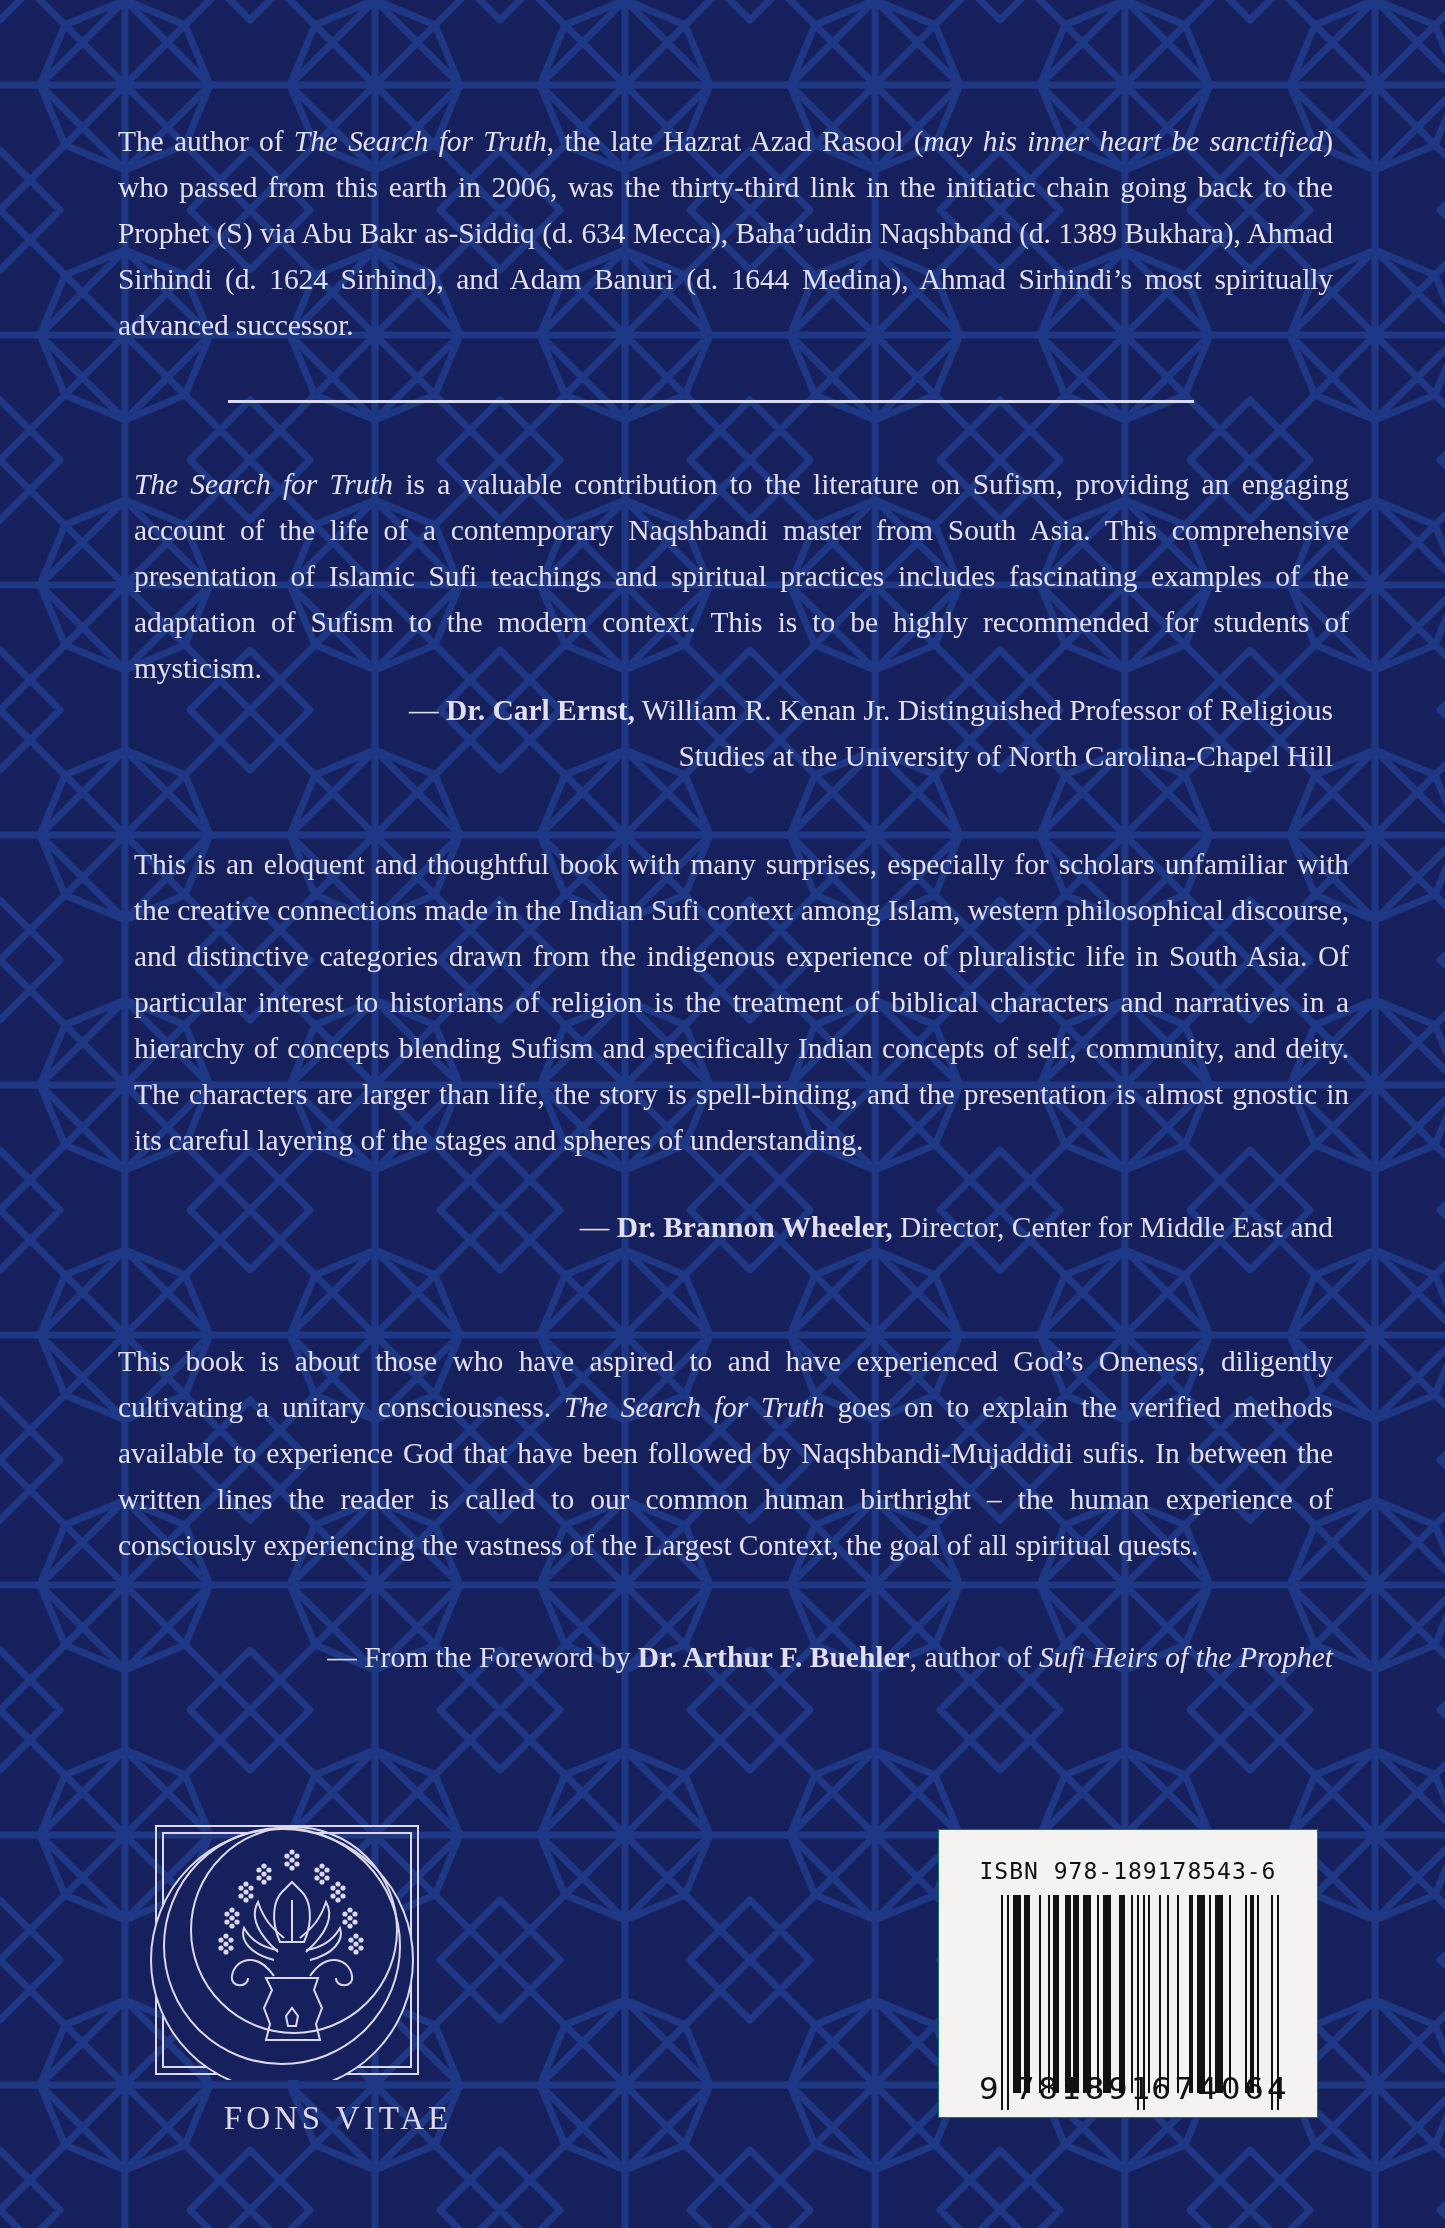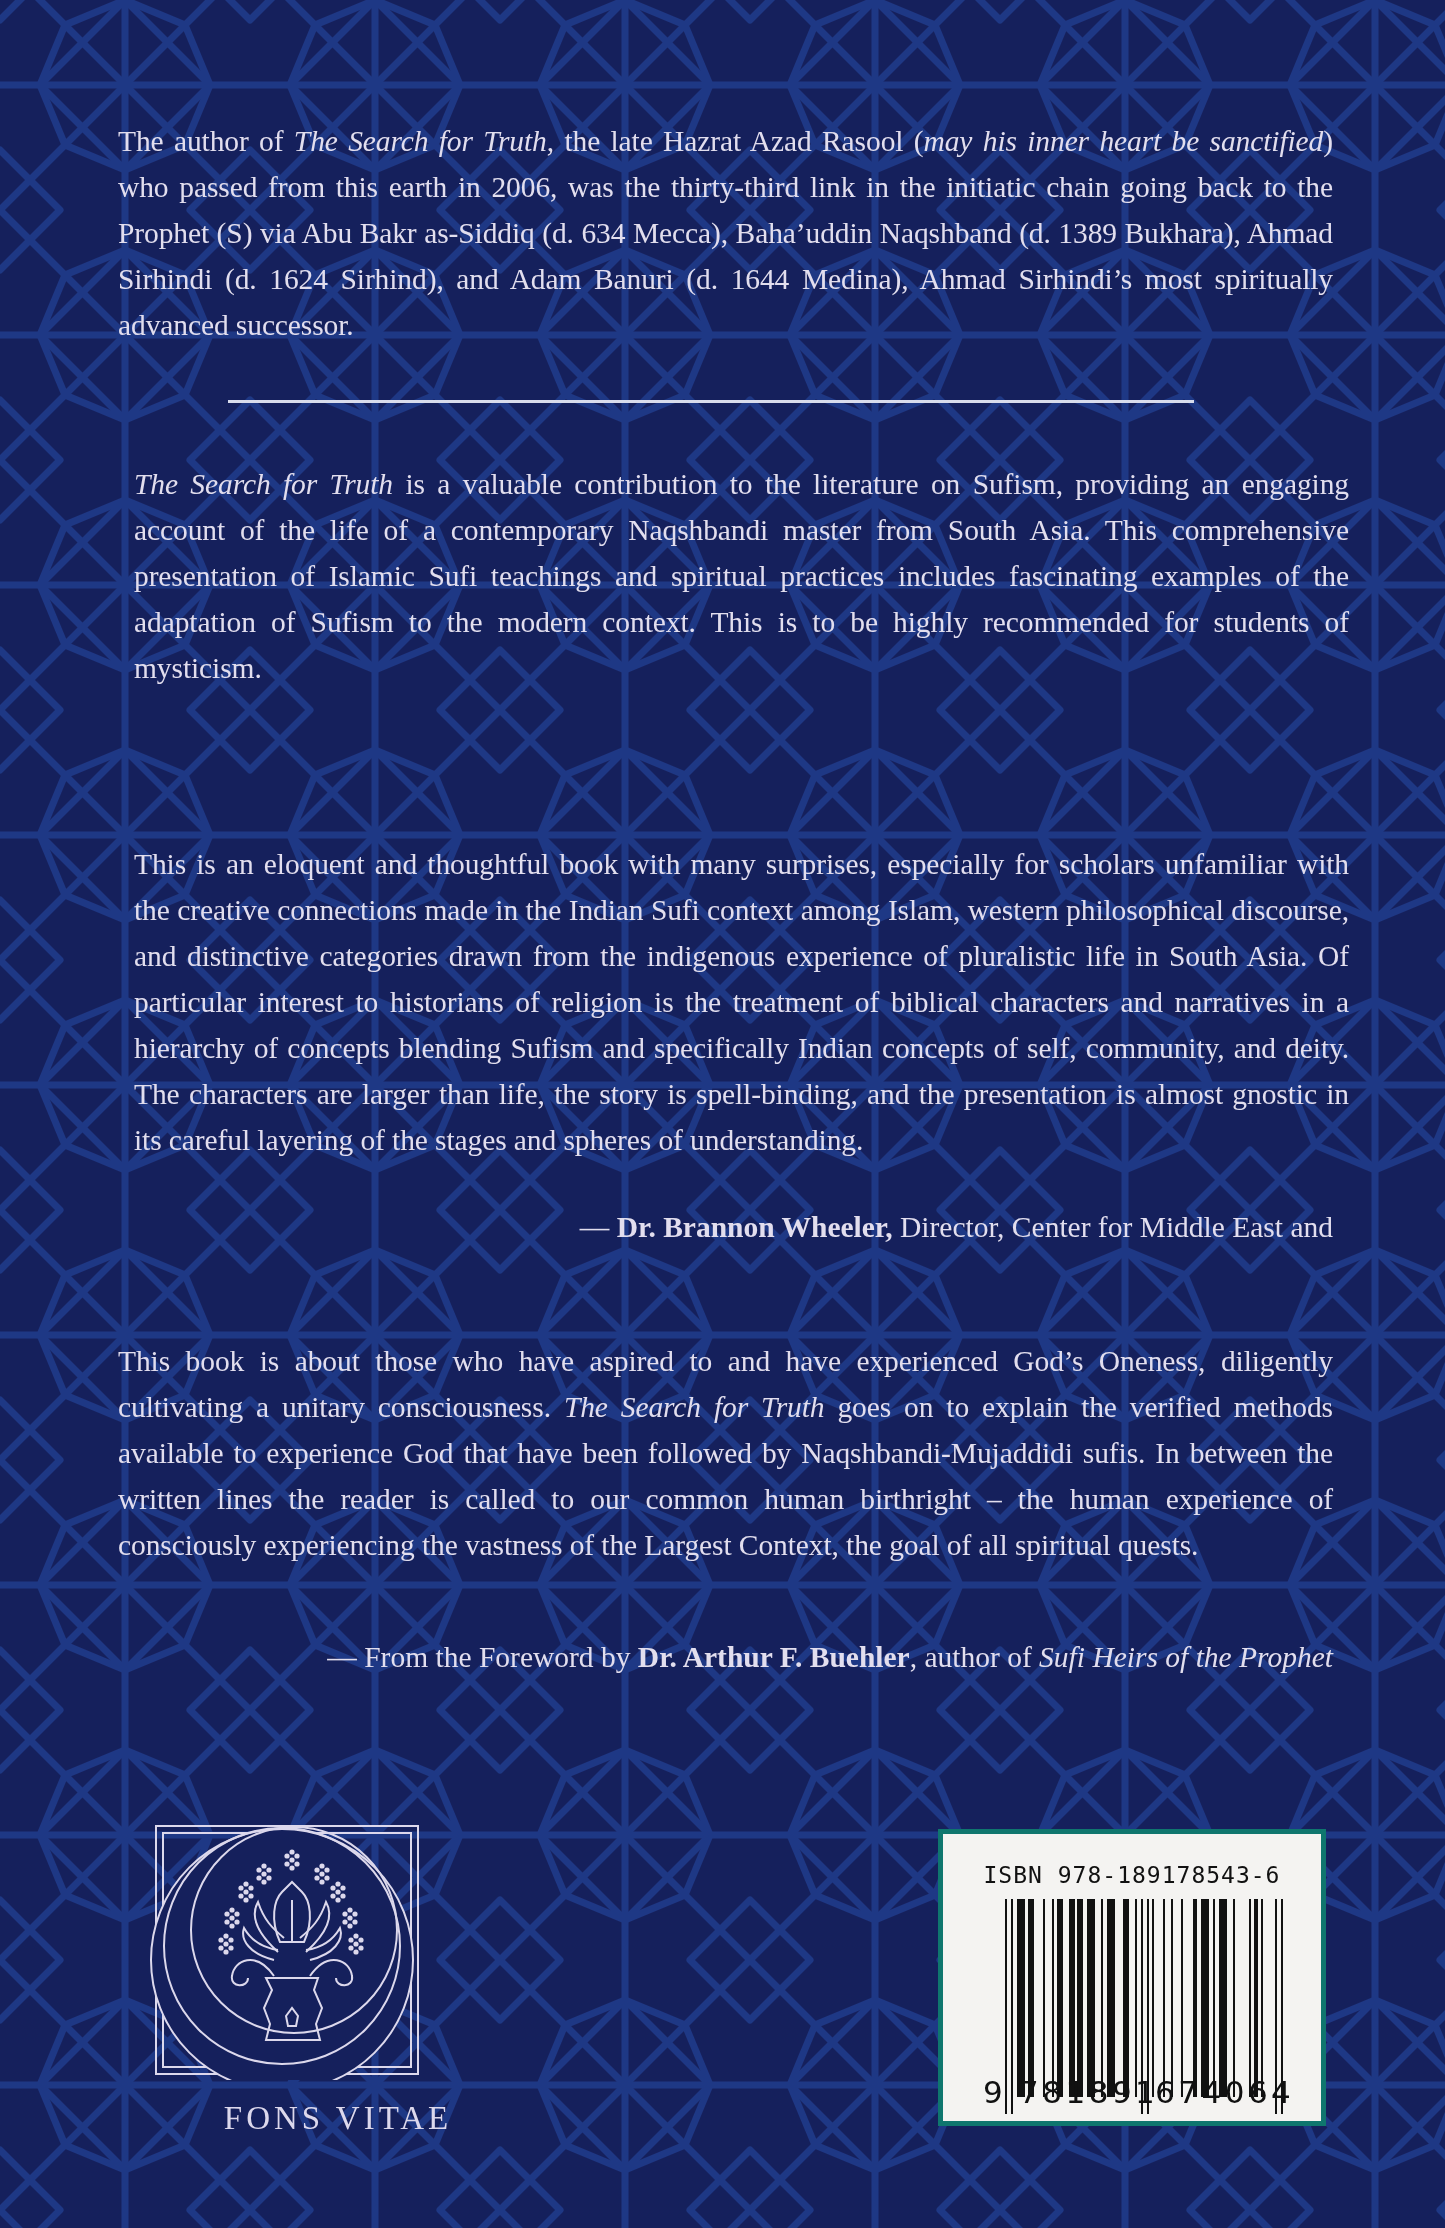--- a/index.html
+++ b/index.html
@@ -64,21 +64,21 @@
       color: #dcd8ec;
       margin-left: 48px;
     }
     .barcode-box {
       position: absolute;
       left: 938px;
       top: 1829px;
       width: 378px;
       height: 287px;
       background: #f4f3f1;
-      border: 5px solid #0f766e;
+      border: 1px solid #0f766e;
     }
     .isbn-text {
       position: absolute;
       left: 0; right: 0;
       top: 28px;
       text-align: center;
       font-family: "DejaVu Sans Mono", "Liberation Mono", monospace;
       font-size: 23px;
       letter-spacing: 1px;
       color: #111;
@@ -127,20 +127,24 @@
 
   <p class="para" style="top:118px; margin:0;">
     <span>The author of </span><i>The Search for Truth</i><span>, the late Hazrat Azad Rasool (</span><i>may his inner heart be sanctified</i><span>) who passed from this earth in 2006, was the thirty-third link in the initiatic chain going back to the Prophet (S) via Abu Bakr as-Siddiq (d. 634 Mecca), Baha’uddin Naqshband (d. 1389 Bukhara), Ahmad Sirhindi (d. 1624 Sirhind), and Adam Banuri (d. 1644 Medina), Ahmad Sirhindi’s most spiritually advanced successor.</span>
   </p>
 
   <div class="divider"></div>
 
   <p class="para" style="top:445px; margin:16px;">
     <i>The Search for Truth</i><span> is a valuable contribution to the literature on Sufism, providing an engaging account of the life of a contemporary Naqshbandi master from South Asia. This comprehensive presentation of Islamic Sufi teachings and spiritual practices includes fascinating examples of the adaptation of Sufism to the modern context. This is to be highly recommended for students of mysticism.</span>
   </p>
+  <div class="attrib" style="top:687px;">
+    <div><span>—</span> <b>Dr. Carl Ernst,</b><span> William R. Kenan Jr. Distinguished Professor of Religious</span></div>
+    <div>Studies at the University of North Carolina-Chapel Hill</div>
+  </div>
 
   <p class="para" style="top:825px; margin:16px;">
     <span>This is an eloquent and thoughtful book with many surprises, especially for scholars unfamiliar with the creative connections made in the Indian Sufi context among Islam, western philosophical discourse, and distinctive categories drawn from the indigenous experience of pluralistic life in South Asia.  Of particular interest to historians of religion is the treatment of biblical characters and narratives in a hierarchy of concepts blending Sufism and specifically Indian concepts of self, community, and deity. The characters are larger than life, the story is spell-binding, and the presentation is almost gnostic in its careful layering of the stages and spheres of understanding.</span>
   </p>
   <div class="attrib" style="top:1204px;">
     <div><span>—</span> <b>Dr. Brannon Wheeler,</b><span> Director, Center for Middle East and</span></div>
   </div>
 
   <p class="para" style="top:1338px; margin:0;">
     <span>This book is about those who have aspired to and have experienced God’s Oneness, diligently cultivating a unitary consciousness. </span><i>The Search for Truth</i><span> goes on to explain the verified methods available to experience God that have been followed by Naqshbandi-Mujaddidi sufis. In between the written lines the reader is called to our common human birthright – the human experience of consciously experiencing the vastness of the Largest Context, the goal of all spiritual quests.</span>

